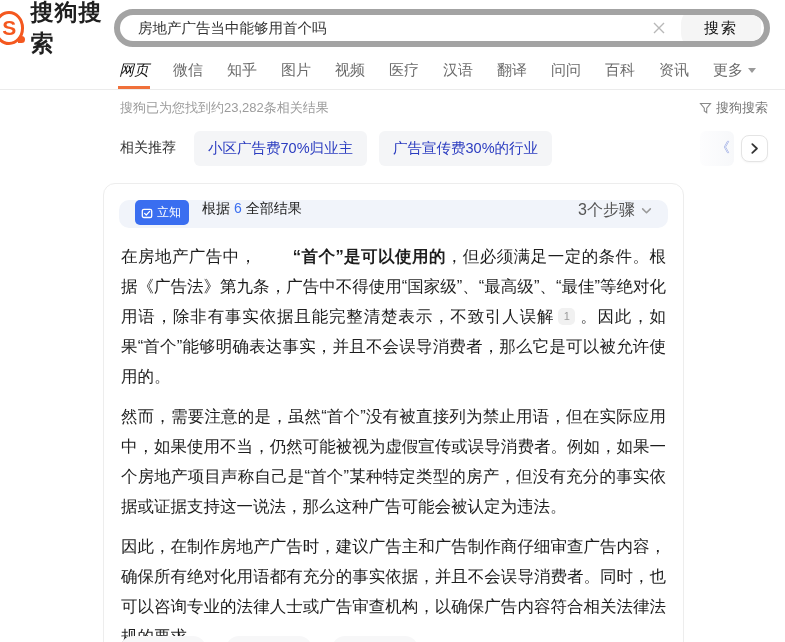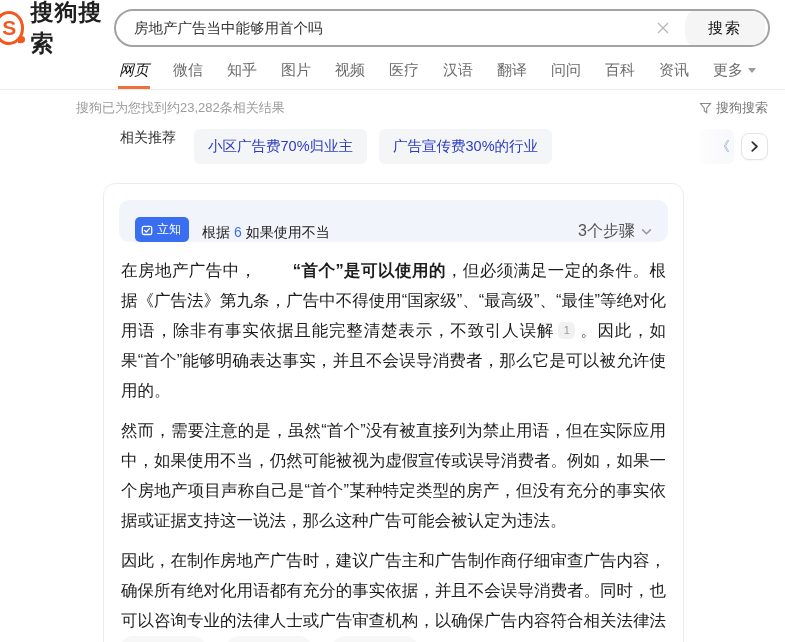--- a/index.html
+++ b/index.html
@@ -15,21 +15,21 @@
     width:34px; height:34px; border:3px solid #f4581f; border-radius:50%;
     color:#f4581f; font-weight:bold; font-size:21px; display:flex; align-items:center;
     justify-content:center; position:relative; background:#fff;
   }
   .logo-circle::after {
     content:''; position:absolute; right:-4px; bottom:-1px; width:7px; height:7px;
     background:#f4581f; border-radius:50% 50% 50% 0;
   }
   .logo-text { font-size:23px; font-weight:700; color:#1f1f1f; margin-left:6px; letter-spacing:1px; }
   .search-box {
-    flex:1; height:38px; border:2px solid #a3a3a3; border-radius:21px;
+    flex:1; height:38px; border:6px solid #a3a3a3; border-radius:21px;
     display:flex; align-items:center; background:#fff; overflow:hidden;
   }
   .search-input {
     flex:1; border:none; outline:none; font-size:14.5px; color:#333;
     padding:0 10px 0 18px; font-family:inherit; background:transparent;
   }
   .clear-icon { width:16px; height:16px; margin:0 14px; cursor:pointer; flex:0 0 auto; }
   .search-btn {
     width:80px; height:43px; background:#f5f5f5; border:none; border-radius:17px;
     font-size:15px; color:#141414; font-family:inherit; cursor:pointer; margin-right:3px;
@@ -42,25 +42,25 @@
     cursor:pointer; white-space:nowrap; display:flex; align-items:center;
   }
   .tab.active { color:#141414; padding-bottom:6px; border-bottom:3px solid #f0703a;font-style:italic; }
   .caret-down {
     width:0; height:0; border-left:4px solid transparent; border-right:4px solid transparent;
     border-top:5px solid #9a9a9a; margin-left:5px; display:inline-block;
   }
   
   .results-bar {
     display:flex; justify-content:space-between; align-items:center;
-    padding:9px 17px 6px 76px; font-size:13px; color:#9c9c9c;
+    padding:9px 17px 6px 120px; font-size:13px; color:#9c9c9c;
   }
   .filter-group { display:flex; align-items:center; gap:4px; color:#777; cursor:pointer; }
   
-  .related-row { display:flex; align-items:flex-start; padding:6px 17px 0 120px; height:44px; }
+  .related-row { display:flex; align-items:center; padding:6px 17px 0 120px; height:44px; }
   .related-label { font-size:14px; color:#333; margin-right:18px; white-space:nowrap; }
   .chips { display:flex; gap:12px; align-items:center; }
   .chip {
     background:#f4f5f7; border-radius:6px; padding:8px 14px; font-size:14.5px;
     color:#2b3cc0; cursor:pointer; white-space:nowrap;
   }
   .right-group { margin-left:auto; display:flex; align-items:center; gap:7px; }
   .chip-partial {
     width:34px; height:35px; border-radius:6px; overflow:hidden;
     background:linear-gradient(to right,#fdfdfe,#f7f8fa); color:#8fa0e0;
@@ -71,22 +71,22 @@
     width:27px; height:27px; background:#fff; border:1px solid #e4e4e4; border-radius:8px;
     display:flex; align-items:center; justify-content:center; cursor:pointer;
     box-shadow:0 1px 2px rgba(0,0,0,.04);
   }
   
   .card {
     margin:16px 0 0 103px; width:581px; height:480px;
     border:1px solid #ededed; border-radius:12px; padding:16px 15px; background:#fff;
   }
   .ai-header {
-    height:42px; background:#f1f4fa; border-radius:10px;
-    display:flex; align-items:flex-end; padding:0 16px;
+    height:28px; background:#f1f4fa; border-radius:10px;
+    display:flex; align-items:flex-start; padding:0 16px;
   }
   .badge {
     background:#3a6ef0; color:#fff; border-radius:5px; font-size:12px;
     padding:4px 8px 4px 6px; display:flex; align-items:center; gap:4px; cursor:pointer;
   }
   .ai-src { margin-left:13px; font-size:14px; color:#222; }
   .src-count { color:#3a6ef0; margin:0 4px; }
   .steps { margin-left:auto; font-size:16px; color:#555; display:flex; align-items:center; gap:6px; cursor:pointer; }
   .body-text { margin-top:13px; padding:0 2px; font-size:16.5px; line-height:30px; color:#1d1d1d; text-align:justify; }
   .body-text p { margin-bottom:10px; }
@@ -164,21 +164,21 @@
 
 <div class="card">
   <div class="ai-header">
     <span class="badge">
       <svg width="12" height="12" viewBox="0 0 12 12">
         <rect x="1.3" y="2.3" width="9.4" height="8.2" rx="1.6" fill="none" stroke="#fff" stroke-width="1.3"></rect>
         <path d="M3.6 6.4 L5.3 8 L8.6 4.4" stroke="#fff" stroke-width="1.3" fill="none" stroke-linecap="round" stroke-linejoin="round"></path>
       </svg>
       <span>立知</span>
     </span>
-    <span class="ai-src"><span>根据</span><span class="src-count">6</span><span>如果使用不当</span></span>
+    <span class="ai-src"><span>根据</span><span class="src-count">6</span><span>全部结果</span></span>
     <span class="steps">
       <span>3个步骤</span>
       <svg width="11" height="11" viewBox="0 0 10 10">
         <path d="M1.5 3.5 L5 7 L8.5 3.5" stroke="#9a9a9a" stroke-width="1.4" fill="none" stroke-linecap="round" stroke-linejoin="round"></path>
       </svg>
     </span>
   </div>
 
   <div class="body-text">
     <p><span>在房地产广告中，</span><span class="bold">“首个”是可以使用的</span><span>，但必须满足一定的条件。根据《广告法》第九条，广告中不得使用“国家级”、“最高级”、“最佳”等绝对化用语，除非有事实依据且能完整清楚表示，不致引人误解</span><span class="cite">1</span><span>。因此，如果“首个”能够明确表达事实，并且不会误导消费者，那么它是可以被允许使用的。</span></p>

